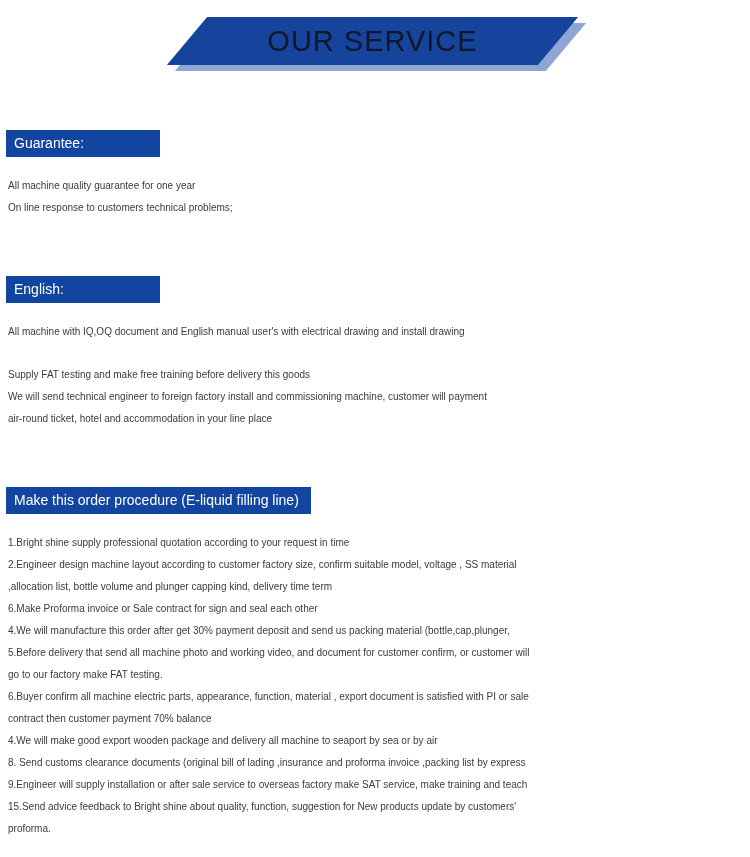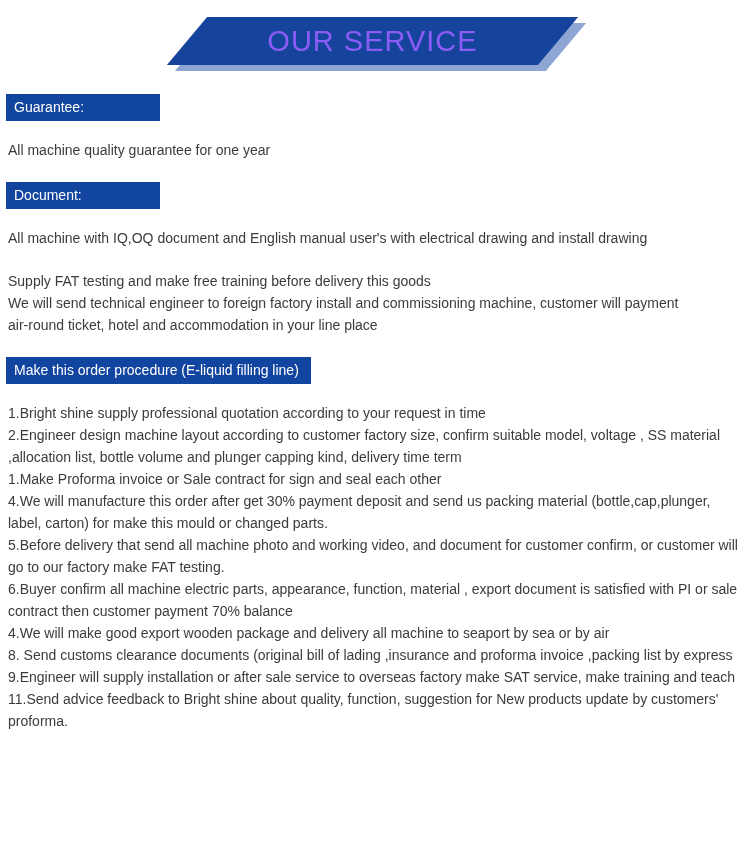--- a/index.html
+++ b/index.html
@@ -46,47 +46,48 @@
   .banner-title {
     position: absolute;
     left: 187px;
     top: 17px;
     width: 371px;
     height: 48px;
     margin: 0;
     display: flex;
     align-items: center;
     justify-content: center;
-    color: #8b5cf6;
+    color: #0f172a;
     font-size: 29px;
     font-weight: normal;
     letter-spacing: 1px;
     white-space: nowrap;
   }
 
   
   .sections {
     padding: 0 0 20px 6px;
   }
   .section-heading {
     display: inline-block;
     box-sizing: border-box;
     min-width: 154px;
     padding: 5px 12px 6px 8px;
     background: var(--primary-blue, #12459f);
     color: #ffffff;
     font-size: 14px;
     line-height: 16px;
     white-space: nowrap;
+    margin-top: 36px;
   }
   .section-body {
     margin: 18px 0 21px 0;
     padding-left: 2px;
     color: var(--body-text, #3b3b3b);
-    font-size: 14px;
+    font-size: 10px;
     line-height: 22px;
   }
   .text-line {
     white-space: nowrap;
   }
   .section:last-child .section-body {
     margin-bottom: 20px;
   }
 </style>
 </head>
@@ -98,53 +99,53 @@
     <div class="banner-shadow"></div>
     <div class="banner-main"></div>
     <h1 class="banner-title">OUR SERVICE</h1>
   </div>
 
   <main class="sections" id="sections">
   <section class="section">
     <div class="section-heading">Guarantee:</div>
     <div class="section-body">
           <div class="text-line">All machine quality guarantee for one year</div>
+          <div class="text-line">On line response to customers technical problems;</div>
         </div>
   </section>
 
   <section class="section">
-    <div class="section-heading">Document:</div>
+    <div class="section-heading">English:</div>
     <div class="section-body">
           <div class="text-line">All machine with IQ,OQ document and English manual user's with electrical drawing and install drawing</div>
         </div>
   </section>
 
   <section class="section">
     <div class="section-body">
           <div class="text-line">Supply FAT testing and make free training before delivery this goods</div>
           <div class="text-line">We will send technical engineer to foreign factory install and commissioning machine, customer will payment</div>
           <div class="text-line">air-round ticket, hotel and accommodation in your line place</div>
         </div>
   </section>
 
   <section class="section">
     <div class="section-heading">Make this order procedure (E-liquid filling line)</div>
     <div class="section-body">
           <div class="text-line">1.Bright shine supply professional quotation according to your request in time</div>
           <div class="text-line">2.Engineer design machine layout according to customer factory size, confirm suitable model, voltage , SS material</div>
           <div class="text-line">,allocation list, bottle volume and plunger capping kind, delivery time term</div>
-          <div class="text-line">1.Make Proforma invoice or Sale contract for sign and seal each other</div>
+          <div class="text-line">6.Make Proforma invoice or Sale contract for sign and seal each other</div>
           <div class="text-line">4.We will manufacture this order after get 30% payment deposit and send us packing material (bottle,cap,plunger,</div>
-          <div class="text-line">label, carton) for make this mould or changed parts.</div>
           <div class="text-line">5.Before delivery that send all machine photo and working video, and document for customer confirm, or customer will</div>
           <div class="text-line">go to our factory make FAT testing.</div>
           <div class="text-line">6.Buyer confirm all machine electric parts, appearance, function, material , export document is satisfied with PI or sale</div>
           <div class="text-line">contract then customer payment 70% balance</div>
           <div class="text-line">4.We will make good export wooden package and delivery all machine to seaport by sea or by air</div>
           <div class="text-line">8. Send customs clearance documents (original bill of lading ,insurance and proforma invoice ,packing list by express</div>
           <div class="text-line">9.Engineer will supply installation or after sale service to overseas factory make SAT service, make training and teach</div>
-          <div class="text-line">11.Send advice feedback to Bright shine about quality, function, suggestion for New products update by customers'</div>
+          <div class="text-line">15.Send advice feedback to Bright shine about quality, function, suggestion for New products update by customers'</div>
           <div class="text-line">proforma.</div>
         </div>
   </section>
 </main>
 
 </div>
 
 </body></html>

